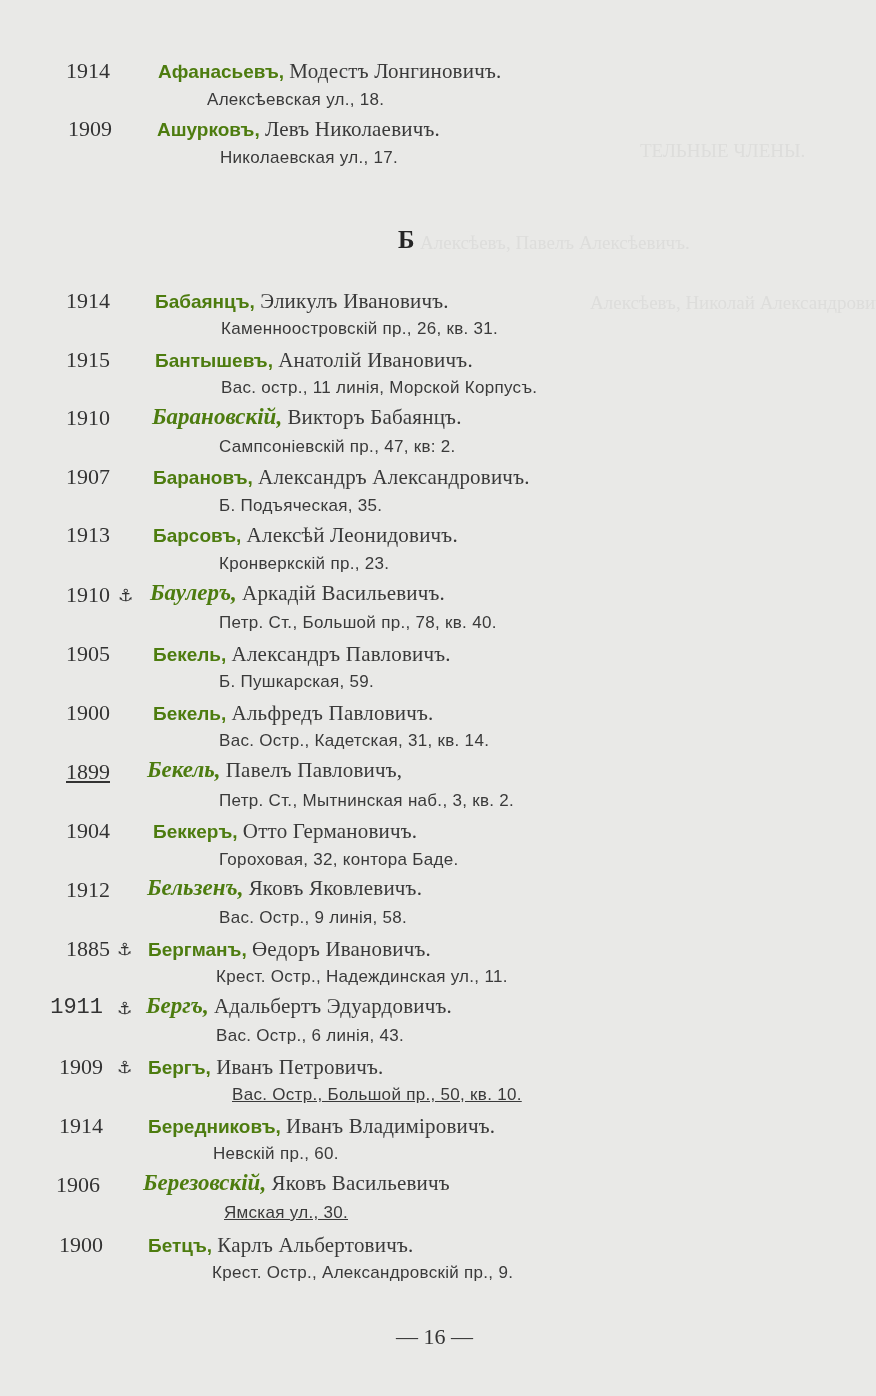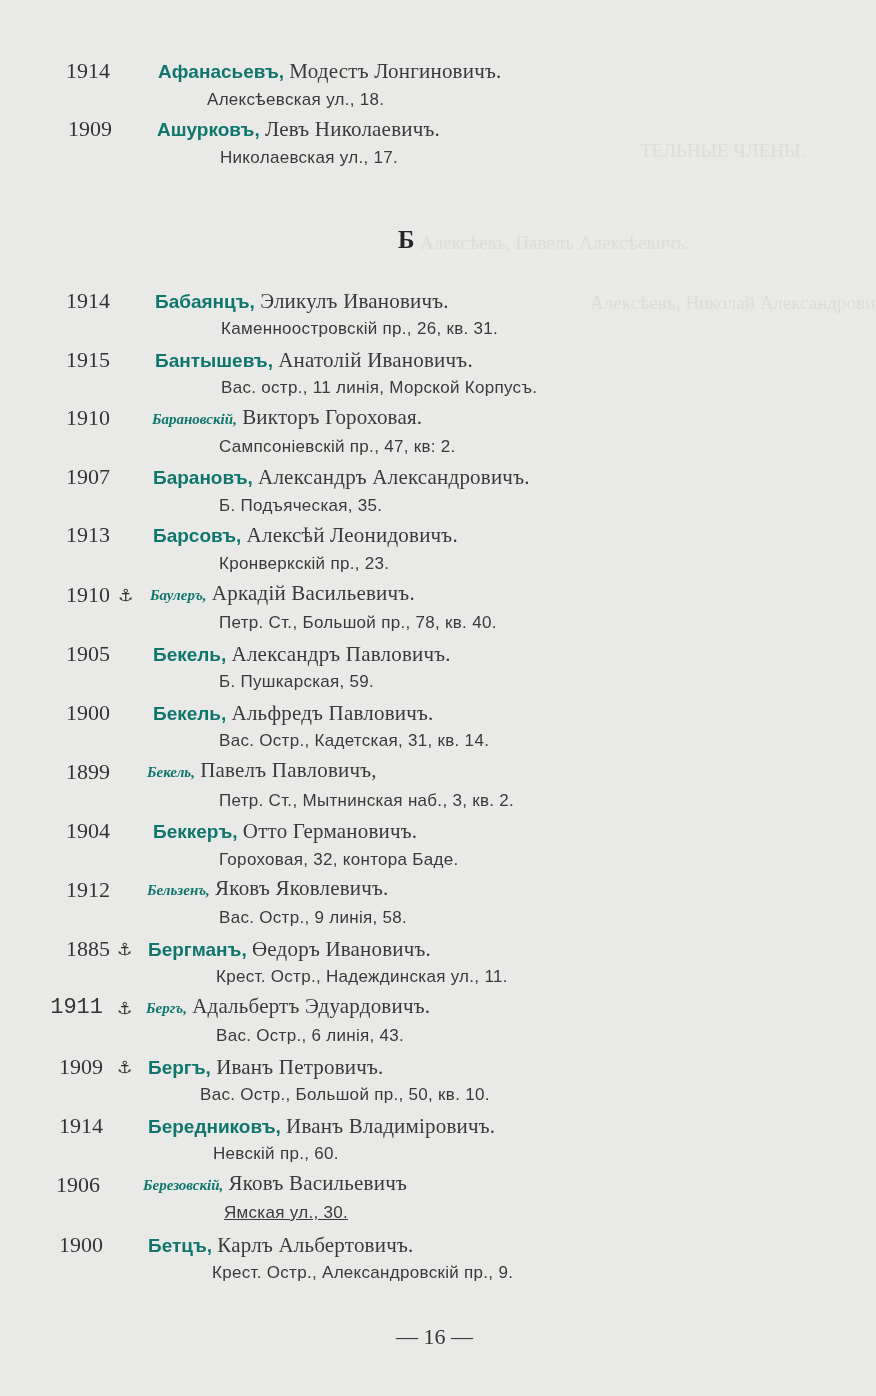--- a/index.html
+++ b/index.html
@@ -44,28 +44,28 @@
     .anchor {
       position: absolute;
       font-family: "DejaVu Sans", sans-serif;
       font-size: 17px;
       color: #333;
     }
     .surname {
       font-family: "Liberation Sans", "DejaVu Sans", sans-serif;
       font-weight: bold;
       font-size: 19px;
-      color: #0f766e;
+      color: #4d7c0f;
       margin-top: 7px;
     }
     .surname.italic {
       font-family: "Liberation Serif", serif;
       font-style: italic;
       font-weight: bold;
-      font-size: 15px;
+      font-size: 23px;
     }
     .given {
       font-family: "Liberation Serif", serif;
       font-size: 21px;
       color: #3a3a3a;
       letter-spacing: 0.2px;
     }
     .address {
       position: absolute;
       white-space: nowrap;
@@ -137,21 +137,21 @@
       <span class="surname">Бантышевъ,</span>
       <span class="given">Анатолій Ивановичъ.</span>
     </div>
     <div class="address" style="left:221px; top:378px;">Вас. остр., 11 линія, Морской Корпусъ.</div>
   </div>
 
   <div>
     <span class="year" style="left:30px; top:405px;">1910</span>
     <div class="entry-line" style="left:152px; top:404px;">
       <span class="surname italic">Барановскій,</span>
-      <span class="given">Викторъ Гороховая.</span>
+      <span class="given">Викторъ Бабаянцъ.</span>
     </div>
     <div class="address" style="left:219px; top:437px;">Сампсоніевскій пр., 47, кв: 2.</div>
   </div>
 
   <div>
     <span class="year" style="left:30px; top:464px;">1907</span>
     <div class="entry-line" style="left:153px; top:464px;">
       <span class="surname">Барановъ,</span>
       <span class="given">Александръ Александровичъ.</span>
     </div>
@@ -189,21 +189,21 @@
   <div>
     <span class="year" style="left:30px; top:700px;">1900</span>
     <div class="entry-line" style="left:153px; top:700px;text-align:right;">
       <span class="surname">Бекель,</span>
       <span class="given">Альфредъ Павловичъ.</span>
     </div>
     <div class="address" style="left:219px; top:731px;">Вас. Остр., Кадетская, 31, кв. 14.</div>
   </div>
 
   <div>
-    <span class="year" style="left:30px; top:759px;">1899</span>
+    <span class="year" style="left:30px; top:759px;text-decoration:underline;">1899</span>
     <div class="entry-line" style="left:147px; top:757px;">
       <span class="surname italic">Бекель,</span>
       <span class="given">Павелъ Павловичъ,</span>
     </div>
     <div class="address" style="left:219px; top:791px;">Петр. Ст., Мытнинская наб., 3, кв. 2.</div>
   </div>
 
   <div>
     <span class="year" style="left:30px; top:818px;">1904</span>
     <div class="entry-line" style="left:153px; top:818px;">
@@ -242,21 +242,21 @@
     <div class="address" style="left:216px; top:1026px;">Вас. Остр., 6 линія, 43.</div>
   </div>
 
   <div>
     <span class="year" style="left:23px; top:1054px;">1909</span>
     <span class="anchor" style="left:117px; top:1057px;">⚓</span>
     <div class="entry-line" style="left:148px; top:1054px;">
       <span class="surname">Бергъ,</span>
       <span class="given">Иванъ Петровичъ.</span>
     </div>
-    <div class="address" style="left:200px; top:1085px;">Вас. Остр., Большой пр., 50, кв. 10.</div>
+    <div class="address" style="left:232px; top:1085px;text-decoration:underline;">Вас. Остр., Большой пр., 50, кв. 10.</div>
   </div>
 
   <div>
     <span class="year" style="left:23px; top:1113px;">1914</span>
     <div class="entry-line" style="left:148px; top:1113px;">
       <span class="surname">Бередниковъ,</span>
       <span class="given">Иванъ Владиміровичъ.</span>
     </div>
     <div class="address" style="left:213px; top:1144px;">Невскій пр., 60.</div>
   </div>

